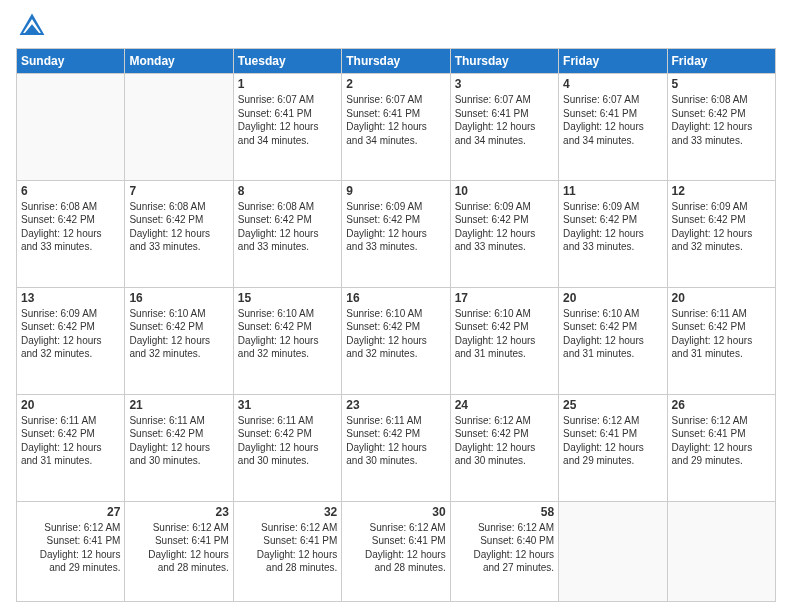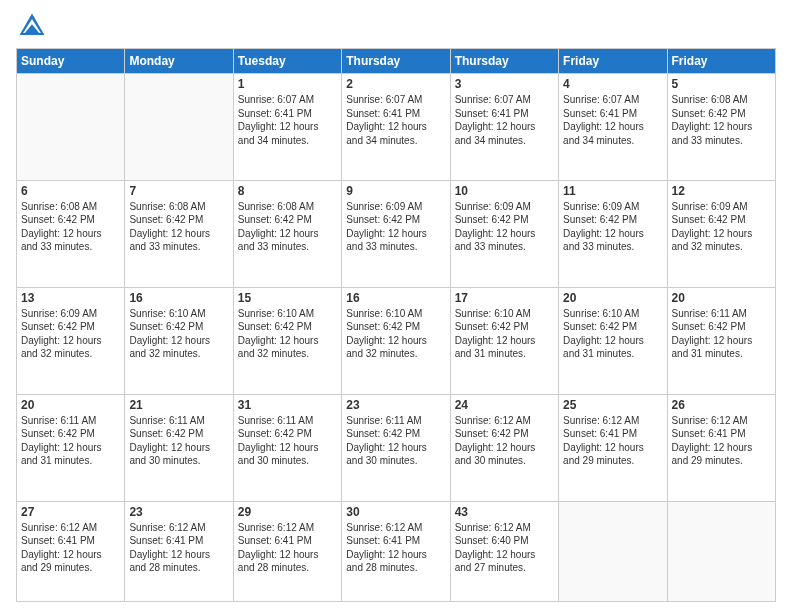--- a/index.html
+++ b/index.html
@@ -94,20 +94,21 @@
       display: block;
       margin-bottom: 2px;
     }
     .day-info {
       font-size: 10px;
       color: #333;
       line-height: 1.35;
     }
     .last-row td {
       height: 76px;
+      text-align: right;
     }
   </style>
 </head>
 <body>
 
 <div class="page">
   <div class="header">
     <div class="logo">
       <svg class="logo-icon" viewBox="0 0 36 36">
         <polygon points="18,4 32,28 4,28" fill="#2176c7"></polygon>
@@ -311,33 +312,33 @@
 Sunset: 6:41 PM
 Daylight: 12 hours and 29 minutes.</div>
           </td>
           <td>
             <span class="day-num">23</span>
             <div class="day-info" style="white-space: pre-line;">Sunrise: 6:12 AM
 Sunset: 6:41 PM
 Daylight: 12 hours and 28 minutes.</div>
           </td>
           <td>
-            <span class="day-num">29</span>
+            <span class="day-num">32</span>
             <div class="day-info" style="white-space: pre-line;">Sunrise: 6:12 AM
 Sunset: 6:41 PM
 Daylight: 12 hours and 28 minutes.</div>
           </td>
           <td>
             <span class="day-num">30</span>
             <div class="day-info" style="white-space: pre-line;">Sunrise: 6:12 AM
 Sunset: 6:41 PM
 Daylight: 12 hours and 28 minutes.</div>
           </td>
           <td>
-            <span class="day-num">43</span>
+            <span class="day-num">58</span>
             <div class="day-info" style="white-space: pre-line;">Sunrise: 6:12 AM
 Sunset: 6:40 PM
 Daylight: 12 hours and 27 minutes.</div>
           </td>
           <td class="empty"></td>
           <td class="empty"></td>
         </tr>
       </tbody>
   </table>
 </div>

